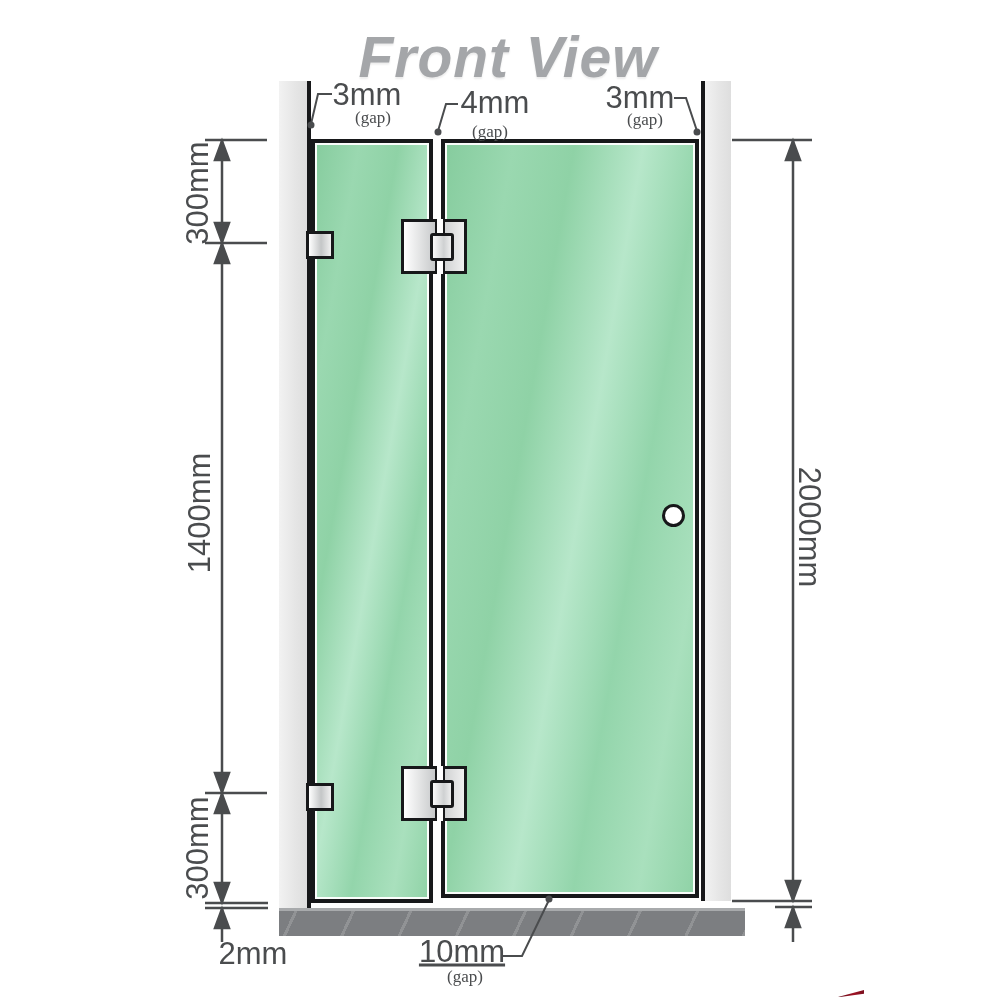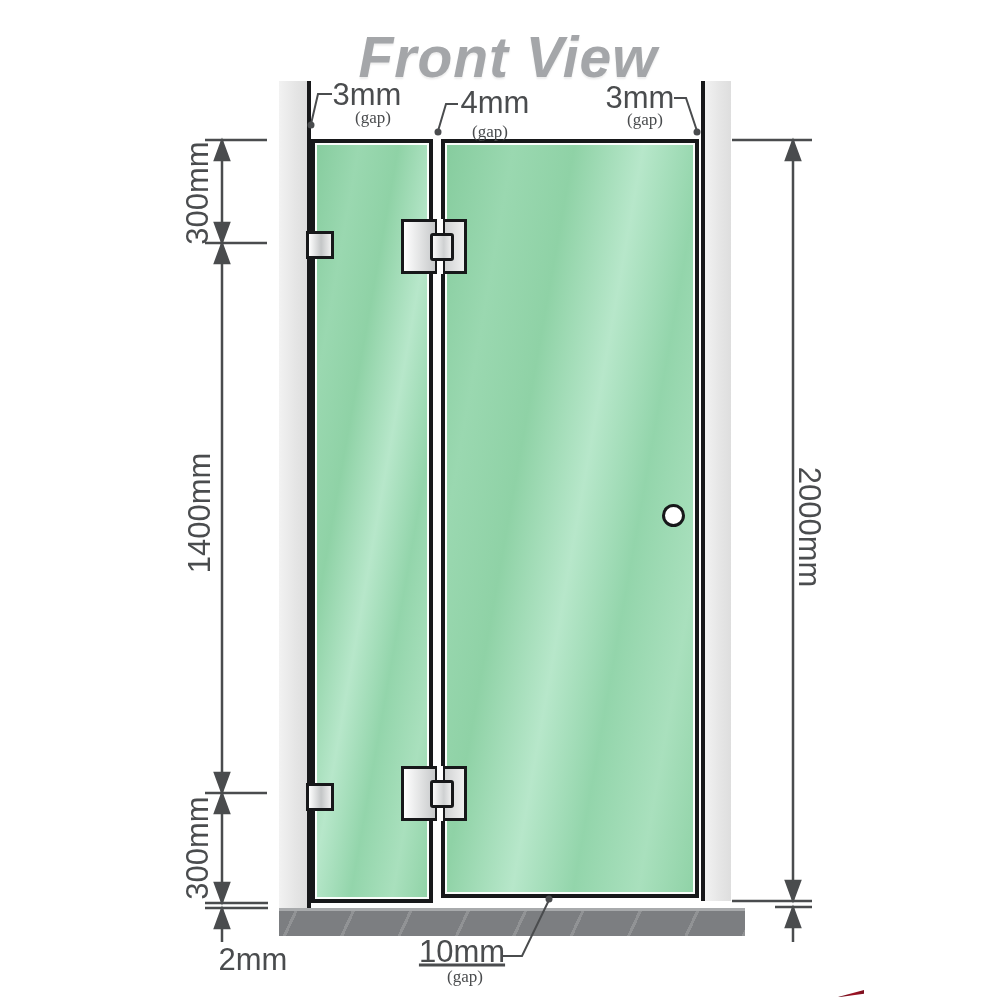--- a/index.html
+++ b/index.html
@@ -181,21 +181,21 @@
 
   <div class="dim" style="left:495px;top:93px;margin-top:9px;">4mm</div>
   <div class="dim small" style="left:490px;top:131px;">(gap)</div>
 
   <div class="dim" style="left:640px;top:97px;">3mm</div>
   <div class="dim small" style="left:645px;top:119px;">(gap)</div>
 
   <div class="dim rot-ccw" style="left:197px;top:193px;">300mm</div>
   <div class="dim rot-ccw" style="left:199px;top:513px;">1400mm</div>
   <div class="dim rot-ccw" style="left:197px;top:848px;">300mm</div>
-  <div class="dim" style="left:253px;top:953px;margin-top:6px;">2mm</div>
+  <div class="dim" style="left:253px;top:953px;">2mm</div>
 
   <div class="dim rot-cw" style="left:809px;top:527px;">2000mm</div>
 
   <div class="dim" style="left:462px;top:951px;text-decoration:underline;">10mm</div>
   <div class="dim small" style="left:465px;top:976px;">(gap)</div>
 
   <div class="logo-sliver"></div>
 
 </div>
 

